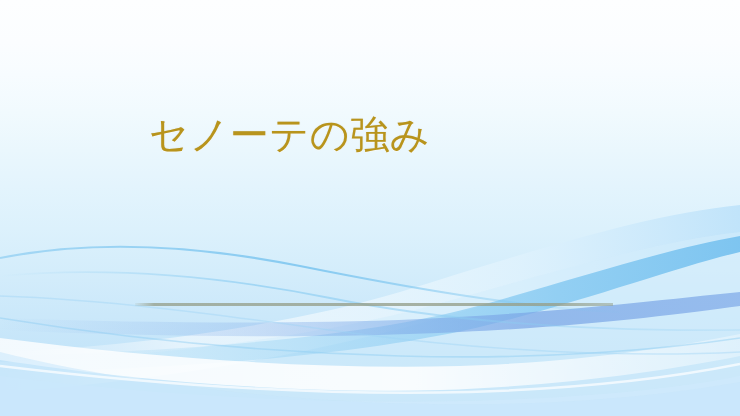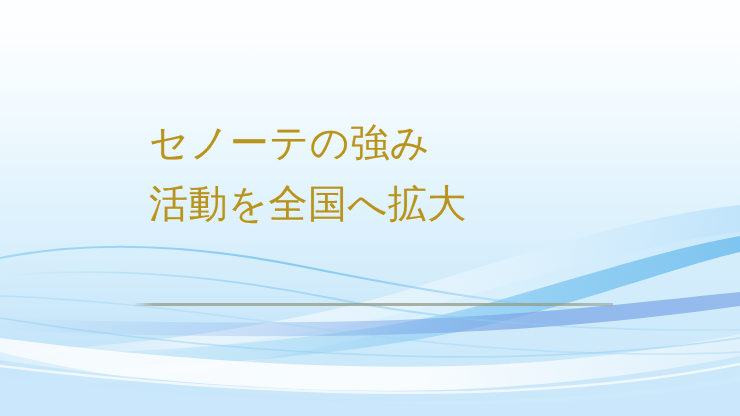--- a/index.html
+++ b/index.html
@@ -40,21 +40,21 @@
     width: 740px;
     height: 416px;
     display: block;
     pointer-events: none;
   }
 
   
   #title-block {
     position: absolute;
     left: 149px;
-    top: 112px;
+    top: 104px;
     width: 560px;
   }
 
   .title-line {
     font-family: "Liberation Serif", "DejaVu Serif", serif;
     font-size: 39px;
     line-height: 61px;
     font-weight: 400;
     letter-spacing: 0.5px;
     white-space: nowrap;
@@ -147,18 +147,17 @@
 
     <path fill="none" stroke="url(#gThinLine)" stroke-width="2.2" d="M0,258 C90,240 190,244 300,266 C400,286 520,308 620,312"></path>
     <path fill="none" stroke="url(#gThinLine2)" stroke-width="1.8" d="M0,276 C110,266 220,276 330,298 C430,318 560,332 740,330"></path>
     <path fill="none" stroke="#8ccdf2" stroke-opacity="0.45" stroke-width="1.6" d="M0,318 C110,336 250,352 400,356 C540,360 660,350 740,338"></path>
     <path fill="none" stroke="#9ad3f4" stroke-opacity="0.40" stroke-width="1.4" d="M0,296 C120,300 240,318 360,334 C480,350 620,358 740,352"></path>
     <path fill="none" stroke="#ffffff" stroke-opacity="0.70" stroke-width="2.4" d="M0,366 C150,384 320,396 470,392 C600,388 680,376 740,364"></path>
   </svg>
 
   <div id="title-block">
     <div class="title-line">セノーテの強み</div>
-    <div class="title-line">活動を全国へ拡大</div>
   </div>
 
   <div id="title-rule"></div>
 
 </div>
 
 </body></html>

